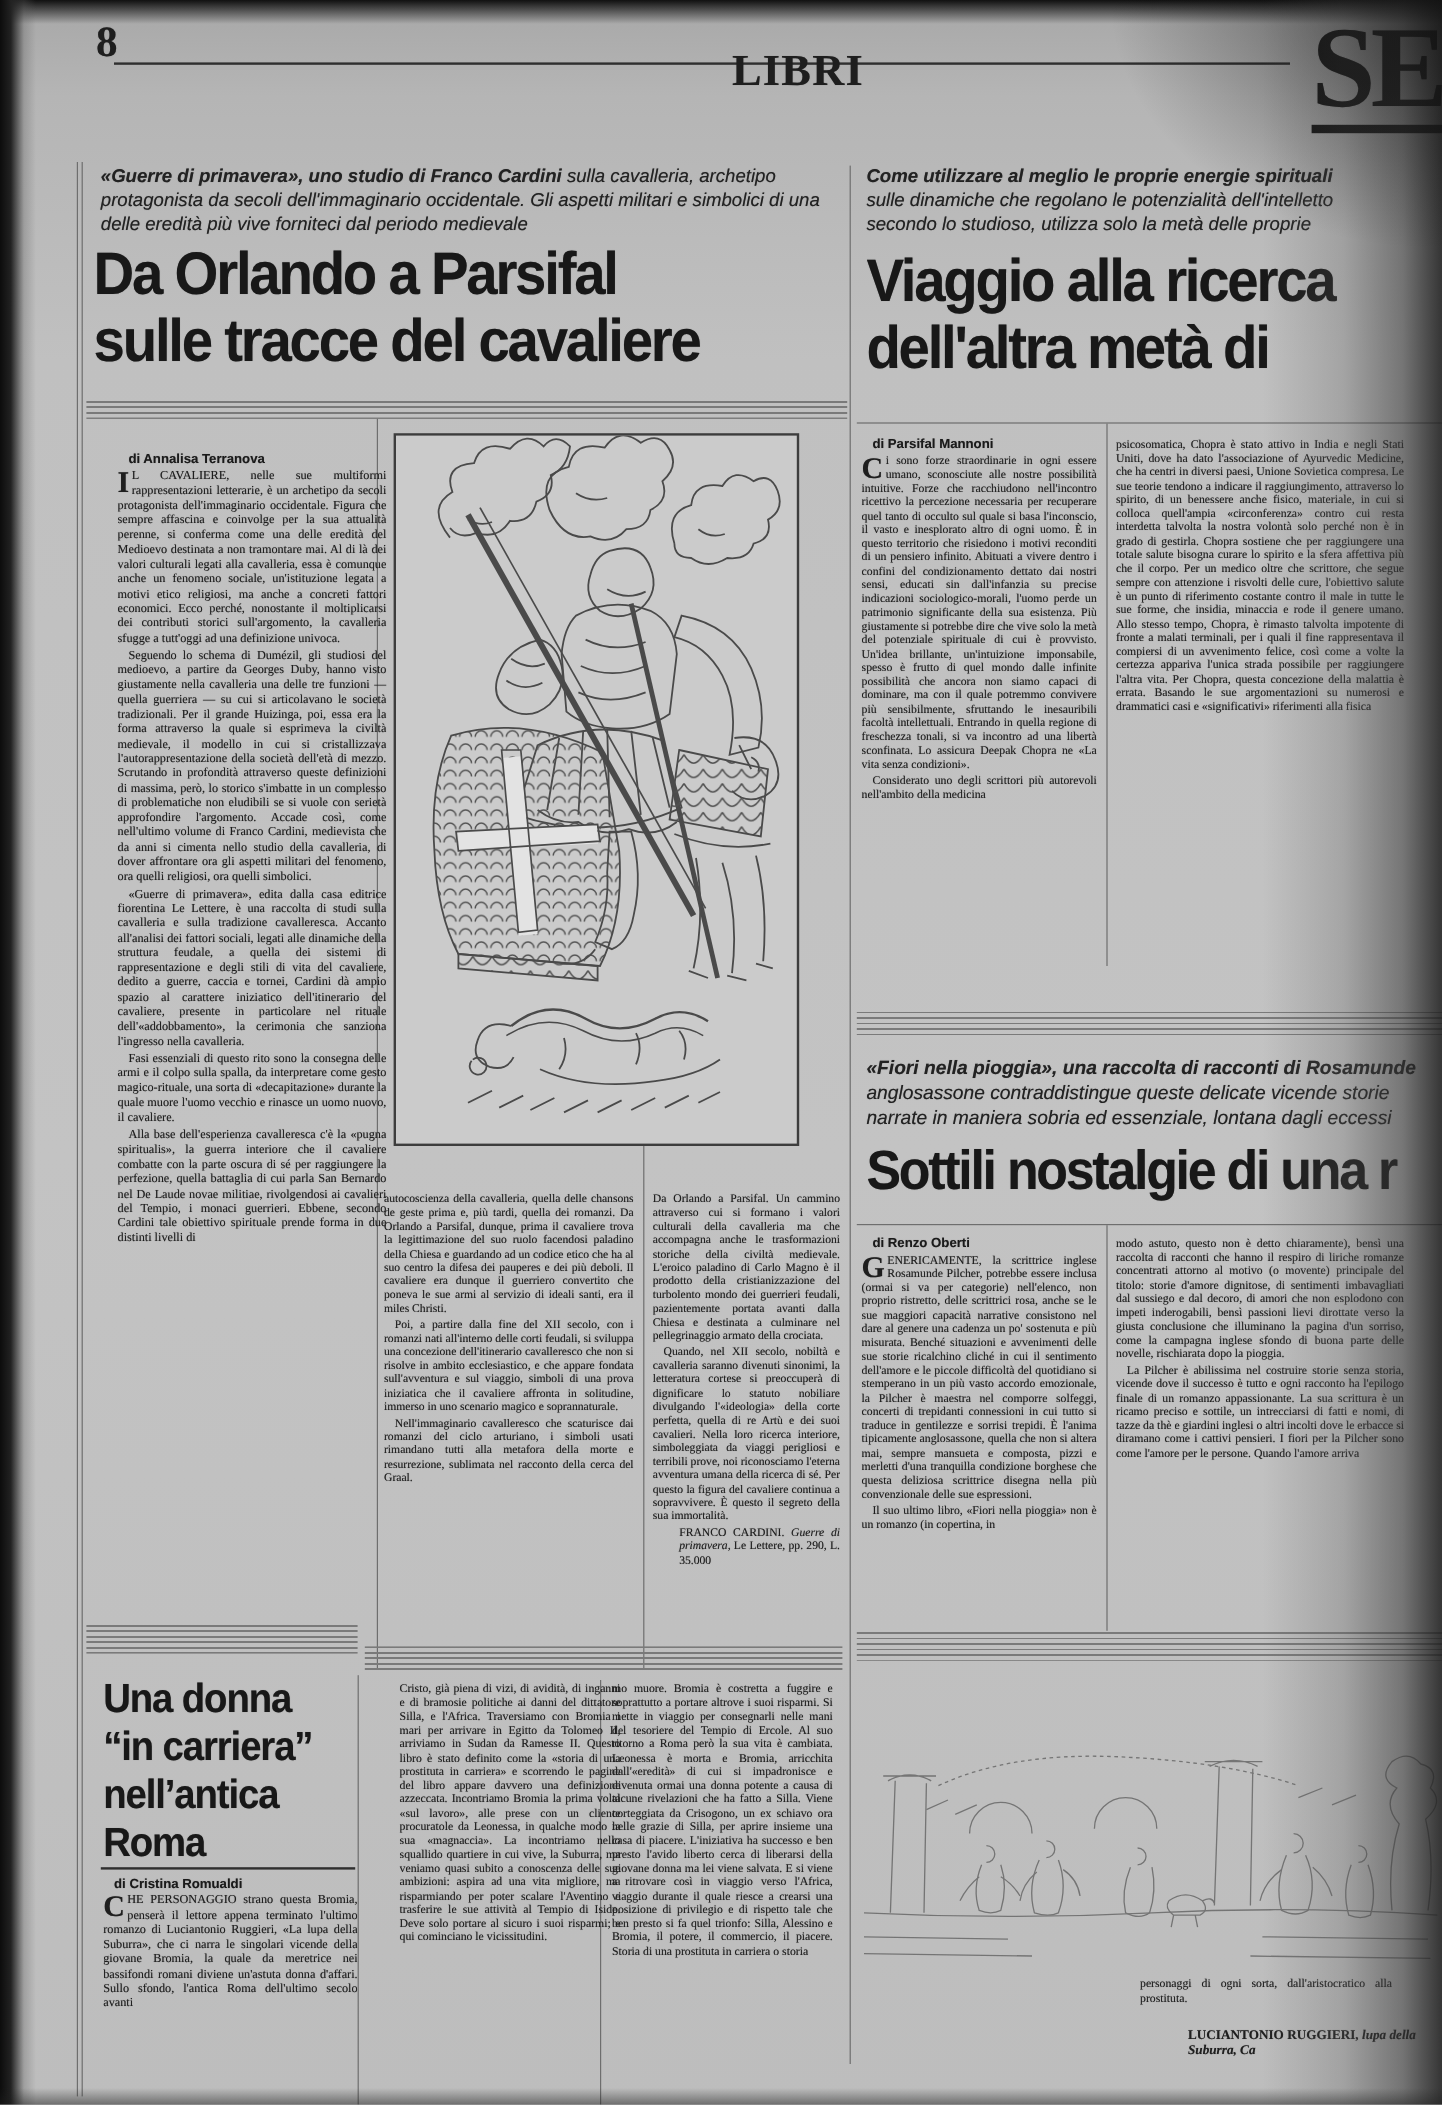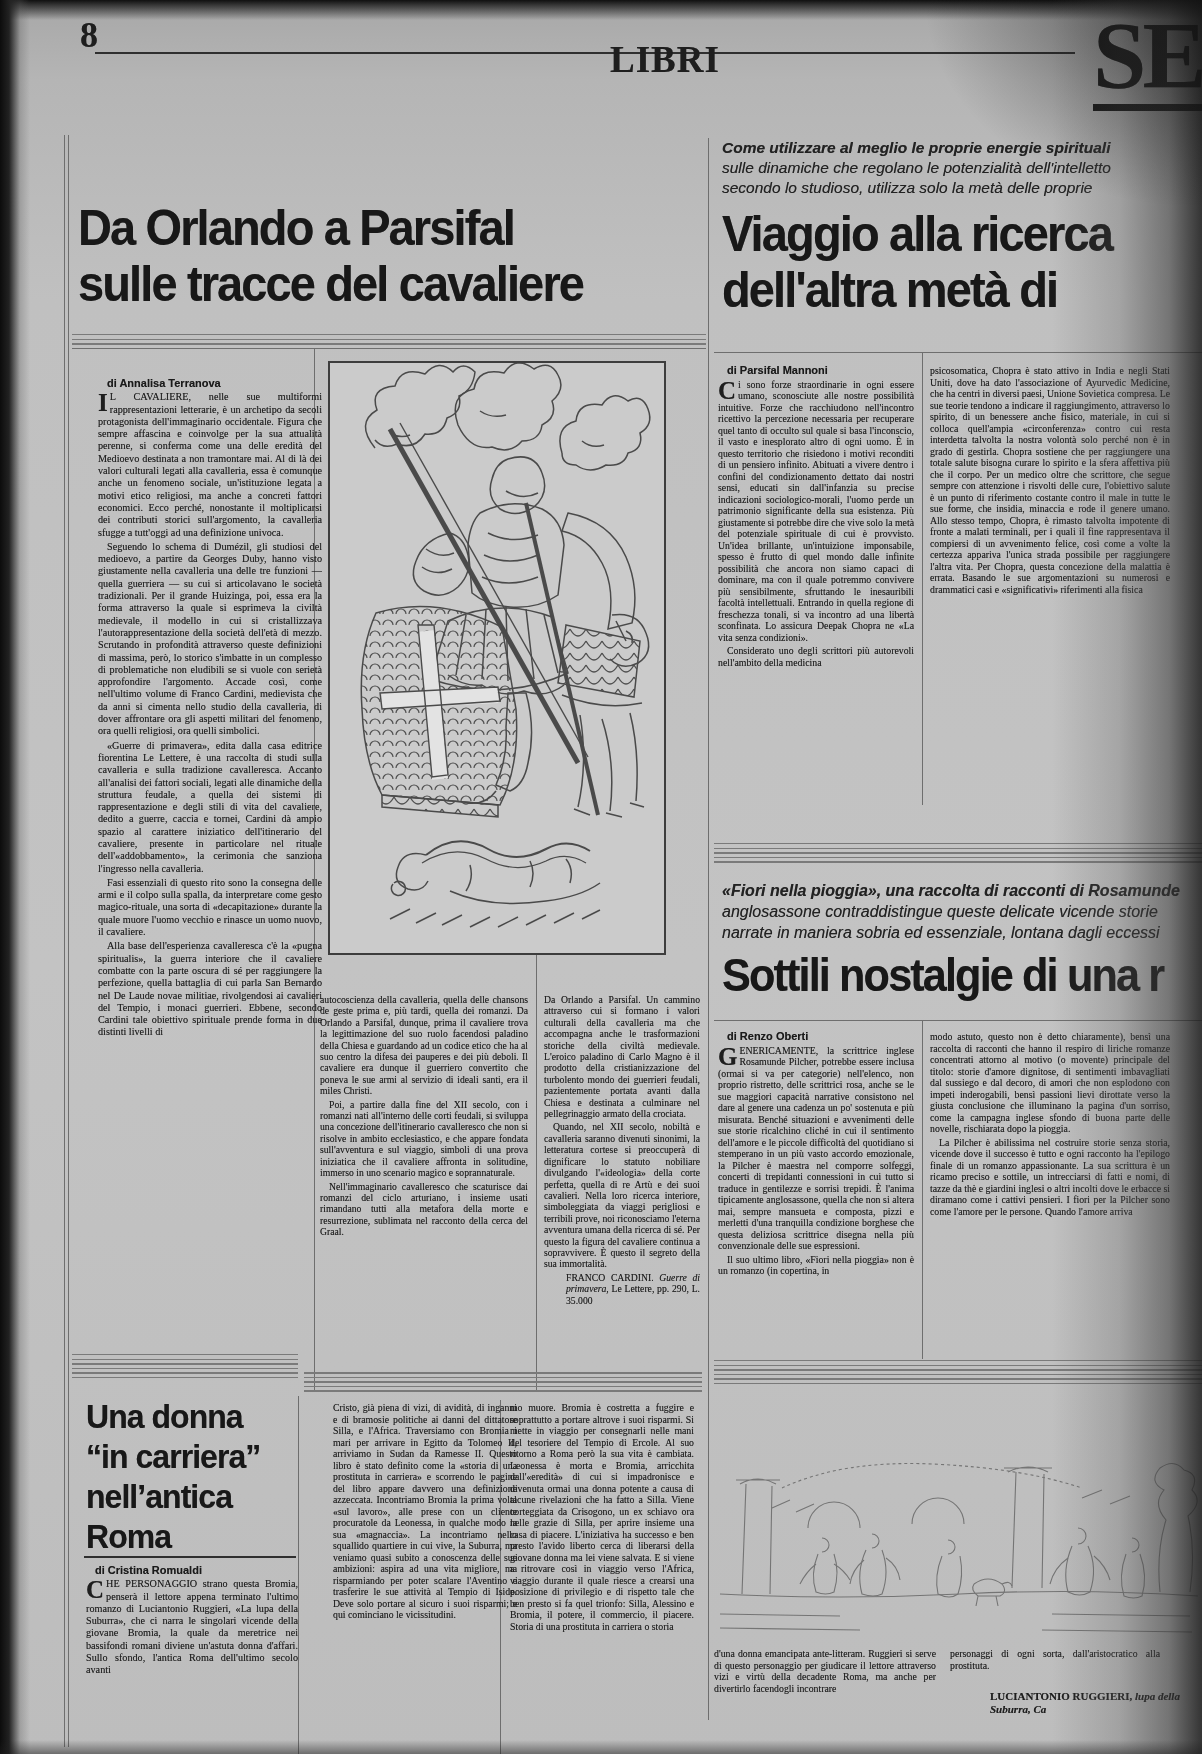--- a/index.html
+++ b/index.html
@@ -48,20 +48,23 @@
 
   <div class="abs hrule" style="left:95px;top:52px;width:980px;height:2px;"></div>
   <div class="abs pagenum" style="left:80px;top:14px;">8</div>
   <div class="abs section-title" style="left:575px;top:26px;width:180px;margin-top:12px;">LIBRI</div>
   <div class="abs masthead" style="left:1093px;top:10px;width:160px;">SEC</div>
 
   <div class="vrule" style="left:64px;top:135px;height:1612px;"></div>
   <div class="vrule" style="left:68px;top:135px;height:1612px;"></div>
   <div class="vrule" style="left:708px;top:138px;height:1582px;"></div>
 
+  <div class="abs kicker" style="left:84px;top:138px;width:608px;">
+    <b>«Guerre di primavera», uno studio di Franco Cardini</b><span> sulla cavalleria, archetipo protagonista da secoli dell'immaginario occidentale. Gli aspetti militari e simbolici di una delle eredità più vive forniteci dal periodo medievale</span>
+  </div>
   <div class="abs headline hl-big" style="left:78px;top:202px;">Da Orlando a Parsifal</div>
   <div class="abs headline hl-big" style="left:78px;top:258px;">sulle tracce del cavaliere</div>
 
   <div class="abs ribbed" style="left:72px;top:334px;width:634px;height:12px;"></div>
 
   <div class="abs" style="left:72px;top:348px;width:634px;height:1041px;border-top:1px solid #6e6e6e;">
     <div class="vrule" style="left:242px;top:0;height:1041px;"></div>
     <div class="vrule" style="left:464px;top:288px;height:753px;"></div>
 
     <div class="abs bodycol t102" style="left:26px;top:14px;width:224px;height:1020px;margin-top:14px;">
@@ -137,21 +140,21 @@
           <path d="M120,528 q40,18 96,10 q34,-4 54,-18"></path>
 
           <path d="M60,556 l20,-10 M86,560 l20,-10 M112,562 l20,-10 M140,564 l20,-10 M168,564 l20,-10 M196,562 l20,-10 M224,560 l20,-10 M252,556 l18,-9"></path>
         </g>
       </svg>
     </div>
 
     <div class="abs bodycol t97" style="left:248px;top:645px;width:208px;height:388px;">
       <p class="nf">autocoscienza della cavalleria, quella delle chansons de geste prima e, più tardi, quella dei romanzi. Da Orlando a Parsifal, dunque, prima il cavaliere trova la legittimazione del suo ruolo facendosi paladino della Chiesa e guardando ad un codice etico che ha al suo centro la difesa dei pauperes e dei più deboli. Il cavaliere era dunque il guerriero convertito che poneva le sue armi al servizio di ideali santi, era il miles Christi.</p>
       <p>Poi, a partire dalla fine del XII secolo, con i romanzi nati all'interno delle corti feudali, si sviluppa una concezione dell'itinerario cavalleresco che non si risolve in ambito ecclesiastico, e che appare fondata sull'avventura e sul viaggio, simboli di una prova iniziatica che il cavaliere affronta in solitudine, immerso in uno scenario magico e soprannaturale.</p>
-      <p>Nell'immaginario cavalleresco che scaturisce dai romanzi del ciclo arturiano, i insieme usati rimandano tutti alla metafora della morte e resurrezione, sublimata nel racconto della cerca del Graal.</p>
+      <p>Nell'immaginario cavalleresco che scaturisce dai romanzi del ciclo arturiano, i simboli usati rimandano tutti alla metafora della morte e resurrezione, sublimata nel racconto della cerca del Graal.</p>
     </div>
 
     <div class="abs bodycol t97" style="left:472px;top:645px;width:156px;height:388px;">
       <p class="nf">Da Orlando a Parsifal. Un cammino attraverso cui si formano i valori culturali della cavalleria ma che accompagna anche le trasformazioni storiche della civiltà medievale. L'eroico paladino di Carlo Magno è il prodotto della cristianizzazione del turbolento mondo dei guerrieri feudali, pazientemente portata avanti dalla Chiesa e destinata a culminare nel pellegrinaggio armato della crociata.</p>
       <p>Quando, nel XII secolo, nobiltà e cavalleria saranno divenuti sinonimi, la letteratura cortese si preoccuperà di dignificare lo statuto nobiliare divulgando l'«ideologia» della corte perfetta, quella di re Artù e dei suoi cavalieri. Nella loro ricerca interiore, simboleggiata da viaggi perigliosi e terribili prove, noi riconosciamo l'eterna avventura umana della ricerca di sé. Per questo la figura del cavaliere continua a sopravvivere. È questo il segreto della sua immortalità.</p>
       <p class="credit"><span>FRANCO CARDINI.</span> <i>Guerre di primavera,</i> <span>Le Lettere, pp. 290, L. 35.000</span></p>
     </div>
   </div>
 
   <div class="abs kicker" style="left:722px;top:138px;width:560px;white-space:nowrap;">
@@ -242,23 +245,20 @@
         <path d="M262,196 q14,-10 28,0 q6,8 -2,12 l-22,0 q-8,-6 -4,-12 M266,208 l-2,10 M284,208 l2,10 M290,196 q8,-4 10,2"></path>
 
         <path d="M448,204 q-4,-40 6,-72 q-14,-16 -2,-30 q-16,-8 -4,-22 q14,-10 24,2 q16,4 8,20 q12,12 -4,26 q8,34 2,76"></path>
 
         <path d="M8,226 l120,2 M8,240 l140,2 M340,226 l138,2 M330,242 l150,2"></path>
         <path d="M60,120 l18,-8 M84,124 l18,-8 M370,110 l20,-8 M398,116 l20,-8"></path>
       </g>
     </svg>
   </div>
 
-  <div class="abs bodycol t98" style="left:714px;top:1648px;width:222px;height:70px;">
-    <p class="nf">d'una donna emancipata ante-litteram. Ruggieri si serve di questo personaggio per giudicare il lettore attraverso vizi e virtù della decadente Roma, ma anche per divertirlo facendogli incontrare</p>
-  </div>
   <div class="abs bodycol t98" style="left:950px;top:1648px;width:210px;height:40px;">
     <p class="nf">personaggi di ogni sorta, dall'aristocratico alla prostituta.</p>
   </div>
   <div class="abs" style="left:990px;top:1690px;width:220px;font-size:11px;line-height:13px;text-align:left;">
     <b>LUCIANTONIO RUGGIERI,</b>
     <i style="font-weight:bold;">lupa della Suburra, Ca</i>
   </div>
 
   <div class="scan-top"></div>
   <div class="scan-left"></div>

